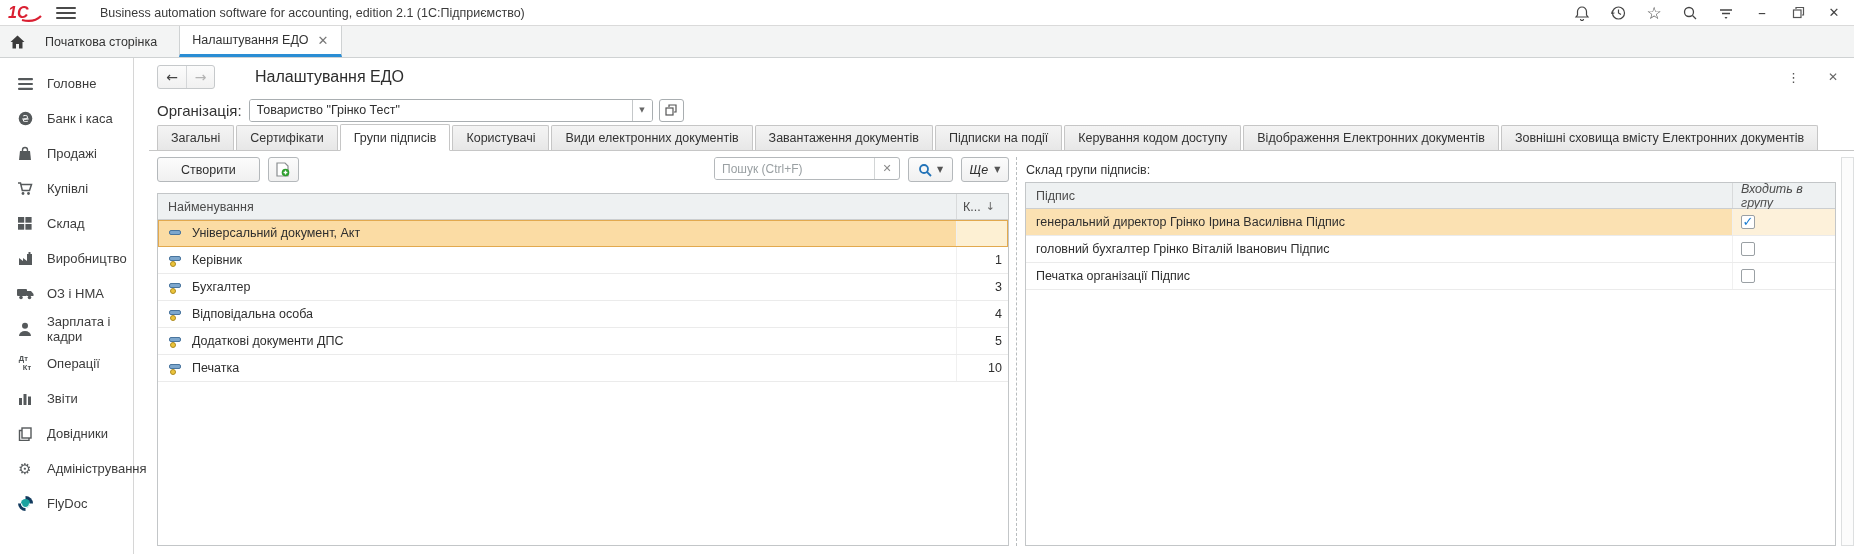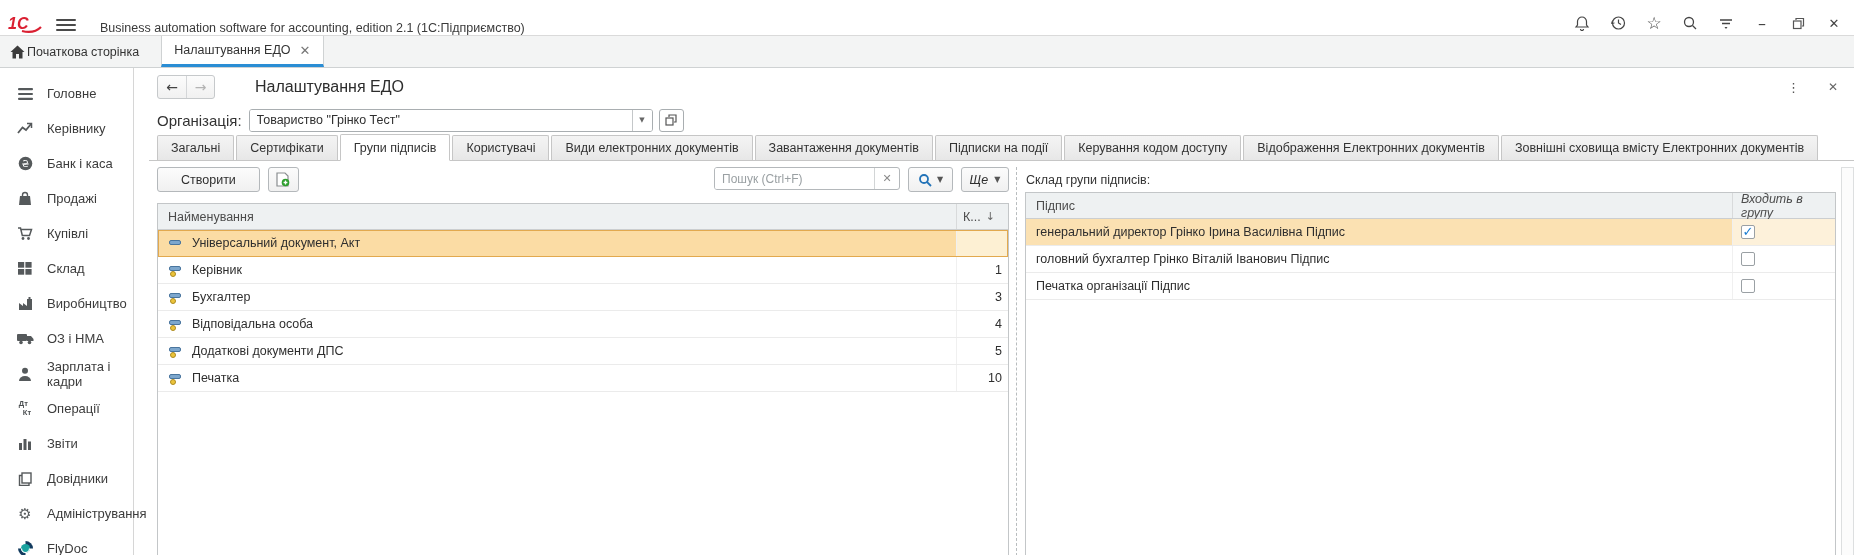--- a/index.html
+++ b/index.html
@@ -1,32 +1,32 @@
 <!DOCTYPE html>
 <html><head>
 <meta charset="utf-8">
 <style>
   * { box-sizing: border-box; margin: 0; padding: 0; }
   html,body { width:1854px; height:555px; overflow:hidden; background:#fff;
     font-family:"Liberation Sans","DejaVu Sans",sans-serif; color:#333; }
 
   
-  .titlebar { height:36px; display:flex; align-items:flex-end; border-bottom:1px solid #dadada; padding:0 2px 0 8px; background:#fff; }
+  .titlebar { height:26px; display:flex; align-items:center; border-bottom:1px solid #dadada; padding:0 2px 0 8px; background:#fff; }
   .logo { width:36px; height:20px; margin-top:2px; }
   .hamburger { width:20px; height:20px; margin-left:12px; display:flex; flex-direction:column; justify-content:center; gap:3px; cursor:pointer; }
   .hamburger i { display:block; height:2px; background:#4a4a4a; border-radius:1px; }
   .app-title { margin-left:24px; font-size:12.5px; color:#3a3a3a; }
   .tb-right { margin-left:auto; display:flex; align-items:center; }
   .tb-icon { width:36px; height:24px; display:flex; align-items:center; justify-content:center; color:#444; cursor:pointer; }
   .tb-icon svg { display:block; }
   .glyph { font-family:"DejaVu Sans",sans-serif; }
 
   
   .tabbar { height:32px; background:#f3f4f4; border-bottom:1px solid #cfd2d3; display:flex; align-items:stretch; }
-  .home-tab { display:flex; align-items:center; gap:2px; padding:0 22px 0 10px; font-size:12.5px; color:#333; cursor:pointer; }
+  .home-tab { display:flex; align-items:center; gap:20px; padding:0 22px 0 10px; font-size:12.5px; color:#333; cursor:pointer; }
   .page-tab { display:flex; align-items:center; gap:9px; padding:0 12px; font-size:12.5px; background:#fff;
     border-left:1px solid #cfd2d3; border-right:1px solid #cfd2d3; border-bottom:3px solid #2a8dd4; cursor:pointer; }
   .tab-close { color:#777; font-size:13px; line-height:1; cursor:pointer; }
 
   
   .bodyrow { display:flex; height:496px; }
   .sidebar { width:134px; border-right:1px solid #d6d6d6; padding-top:8px; flex-shrink:0; }
   .side-item { height:35px; display:flex; align-items:center; padding-left:16px; gap:13px; font-size:13px; color:#3c3c3c; cursor:pointer; }
   .si-icon { width:18px; display:flex; justify-content:center; align-items:center; color:#5b5f61; flex-shrink:0; }
   .dtkt { font-size:7.5px; font-weight:bold; line-height:1.15; color:#4a4e50; text-align:left; }
@@ -181,29 +181,20 @@
               <rect y="0" width="15" height="2.2" rx="1"></rect>
               <rect y="4.9" width="15" height="2.2" rx="1"></rect>
               <rect y="9.8" width="15" height="2.2" rx="1"></rect>
             </g>
           </svg>
       </span>
         <span>Головне</span>
     </div>
     <div class="side-item">
       <span class="si-icon">
-        <svg width="16" height="13" viewBox="0 0 16 13" fill="none" stroke="#55595b" stroke-width="1.8">
-            <path d="M1 11 L5.5 5.5 L9 8 L14 2"></path>
-            <path d="M10 1.5 h4.5 V6" stroke-width="1.5"></path>
-          </svg>
-      </span>
-        <span>Керівнику</span>
-    </div>
-    <div class="side-item">
-      <span class="si-icon">
         <svg width="15" height="15" viewBox="0 0 15 15">
             <circle cx="7.5" cy="7.5" r="6.8" fill="#55595b"></circle>
             <text x="7.5" y="11" text-anchor="middle" font-size="9.5" fill="#fff" font-family="DejaVu Sans,sans-serif">₴</text>
           </svg>
       </span>
         <span>Банк і каса</span>
     </div>
     <div class="side-item">
       <span class="si-icon">
         <svg width="14" height="15" viewBox="0 0 14 15">

